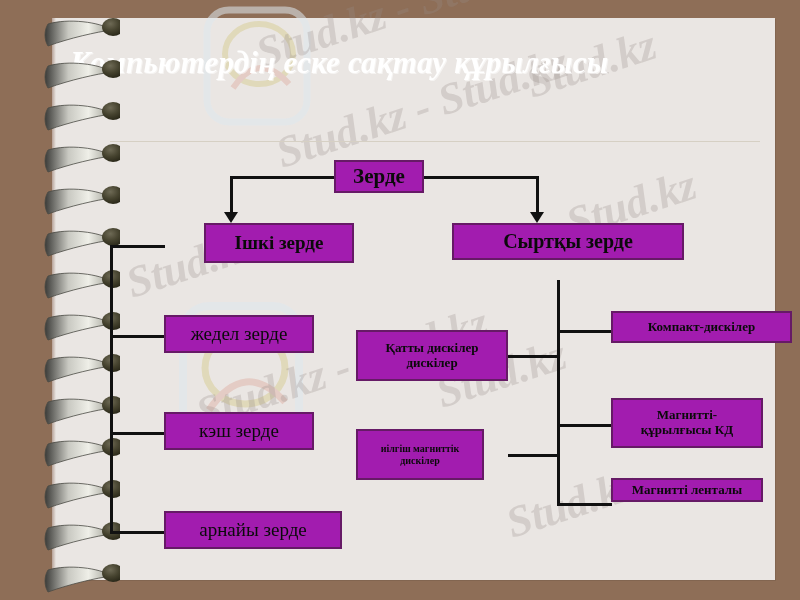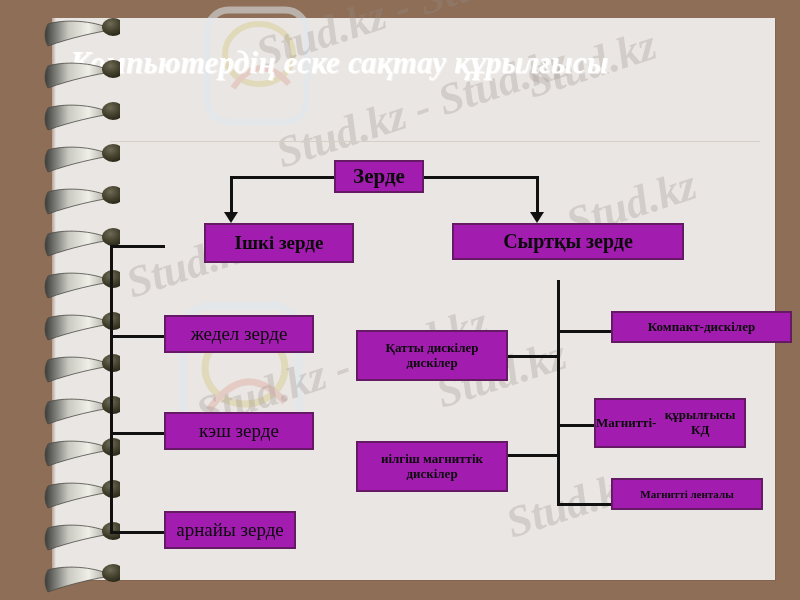--- a/index.html
+++ b/index.html
@@ -198,44 +198,44 @@
   </div>
 
   <div class="node plain" style="left:164px; top:412px; width:150px; height:38px; font-size:19px;">
     <span>кэш зерде</span>
   </div>
 
   <div class="node plain" style="left:164px; top:315px; width:150px; height:38px; font-size:19px;">
     <span>жедел зерде</span>
   </div>
 
-  <div class="node plain" style="left:164px; top:511px; width:132px; height:38px; font-size:19px;">
+  <div class="node plain" style="left:164px; top:511px; width:178px; height:38px; font-size:19px;">
     <span>арнайы зерде</span>
   </div>
 
   <div class="node bold" style="left:356px; top:330px; width:152px; height:51px; font-size:13px; flex-direction:column;">
     <span>Қатты дискілер</span>
     <span>дискілер</span>
   </div>
 
-  <div class="node bold" style="left:356px; top:429px; width:152px; height:51px; font-size:13px; flex-direction:column;margin-top:12px;">
+  <div class="node bold" style="left:356px; top:429px; width:128px; height:51px; font-size:10px; flex-direction:column;">
     <span>иілгіш магниттік</span>
     <span>дискілер</span>
   </div>
 
   <div class="node bold" style="left:611px; top:311px; width:181px; height:32px; font-size:13px;">
     <span>Компакт-дискілер</span>
   </div>
 
-  <div class="node bold" style="left:594px; top:398px; width:152px; height:50px; font-size:13px; flex-direction:row;">
+  <div class="node bold" style="left:611px; top:398px; width:152px; height:50px; font-size:13px; flex-direction:column;">
     <span>Магнитті-</span>
     <span>құрылғысы КД</span>
   </div>
 
-  <div class="node bold" style="left:611px; top:478px; width:152px; height:32px; font-size:11px;">
+  <div class="node bold" style="left:611px; top:478px; width:152px; height:24px; font-size:13px;">
     <span>Магнитті ленталы</span>
   </div>
 
   <svg class="spiral" viewBox="0 0 120 600">
     <defs>
       <linearGradient id="ringGrad" x1="0" y1="0" x2="1" y2="0">
         <stop offset="0%" stop-color="#3b3b38"></stop>
         <stop offset="35%" stop-color="#c9c9c2"></stop>
         <stop offset="65%" stop-color="#efefe8"></stop>
         <stop offset="100%" stop-color="#9a9a90"></stop>

